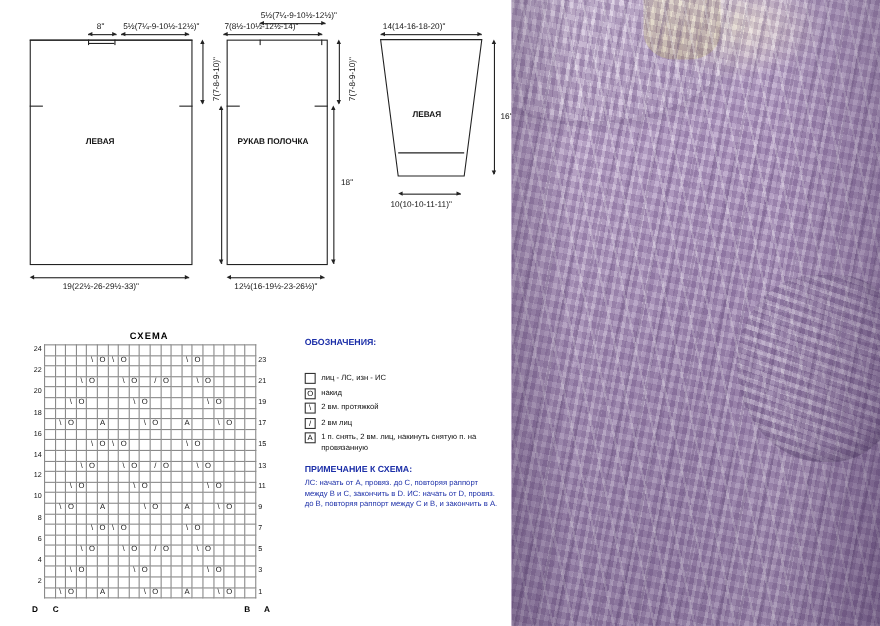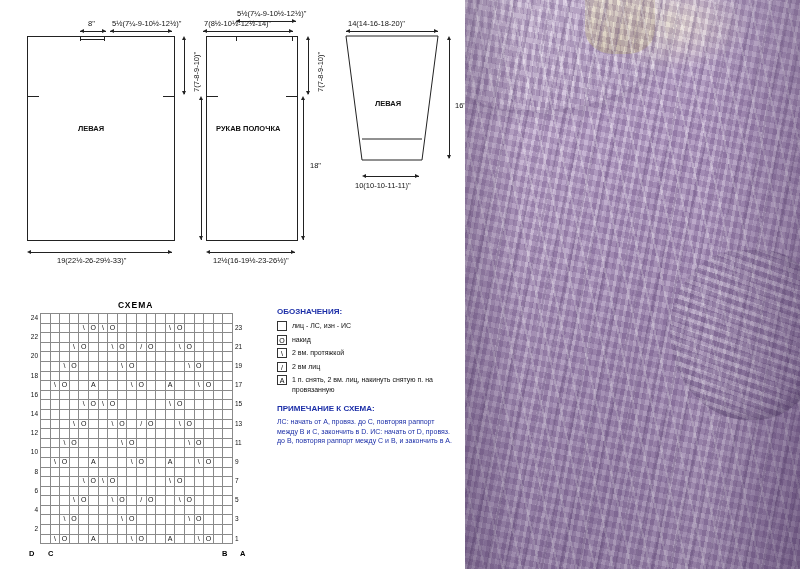--- a/index.html
+++ b/index.html
@@ -32,21 +32,21 @@
   .grid-wrap{position:absolute;left:26px;top:313px;}
   table.grid{border-collapse:collapse;}
   table.grid td{width:8.6px;height:8.6px;border:1px solid #8a8a8a;padding:0;
       font-size:7px;line-height:8.6px;text-align:center;color:#111;
       font-family:"Liberation Sans",sans-serif;}
   table.grid td.rn{border:none;width:12px;font-size:6.5px;color:#111;}
   .axbot{position:absolute;font-size:7.5px;font-weight:bold;}
 
   
   .legend{position:absolute;left:277px;top:307px;width:175px;}
-  .lg-h{font-size:8px;font-weight:bold;color:#1c2fa8;margin-bottom:5px;}
+  .lg-h{font-size:8px;font-weight:bold;color:#1c2fa8;margin-bottom:23px;}
   .lg-row{display:flex;align-items:flex-start;margin-bottom:3.5px;}
   .sym{flex:0 0 10px;height:10px;border:1px solid #333;margin-right:5px;
        font-size:7px;line-height:9px;text-align:center;box-sizing:border-box;background:#fff;}
   .lg-t{font-size:7px;color:#111;line-height:9.5px;}
   .note-h{font-size:8px;font-weight:bold;color:#1c2fa8;margin-top:10px;margin-bottom:4px;}
   .note-t{font-size:7px;color:#1c2fa8;line-height:9.5px;}
 
   
   .photo{position:absolute;left:465px;top:0;width:335px;height:569px;overflow:hidden;
      background:#b49bc4;}

